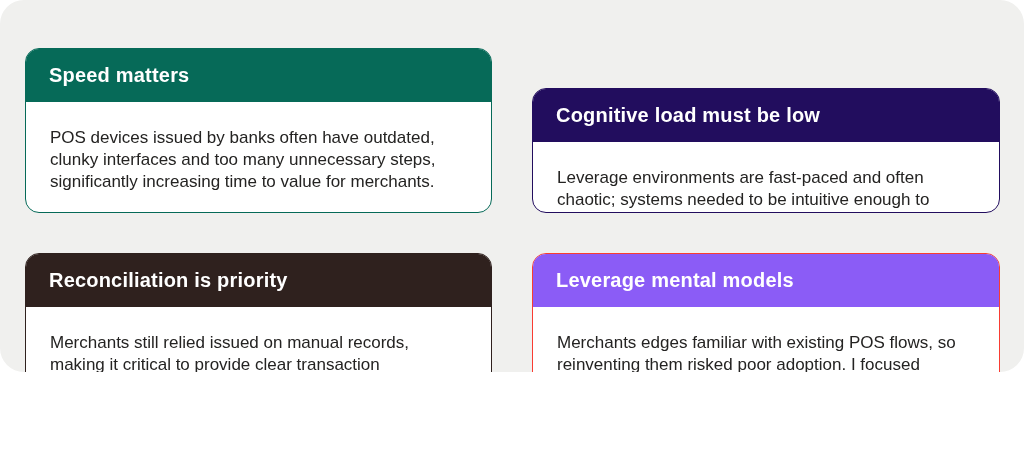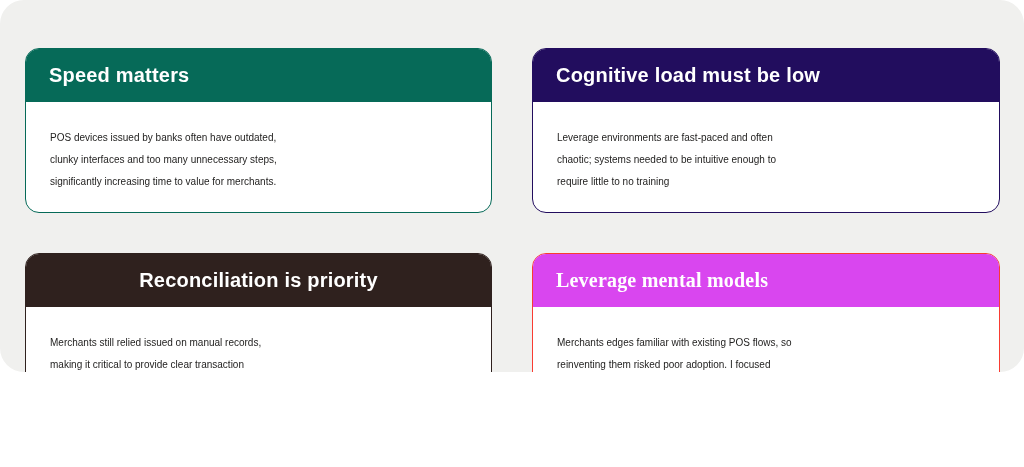--- a/index.html
+++ b/index.html
@@ -43,21 +43,21 @@
     color: #ffffff;
     font-size: 20px;
     font-weight: 600;
     letter-spacing: 0.2px;
     white-space: nowrap;
   }
   .card-body {
     padding: 25px 24px 0 24px;
   }
   .card-body p {
-    font-size: 10px;
+    font-size: 17px;
     line-height: 22px;
     color: #242322;
     white-space: pre-line;
   }
 </style>
 </head>
 <body>
 
 <div class="canvas">
 
@@ -65,44 +65,44 @@
     <div class="card-header" style="background-color: rgb(6, 106, 88);">
       <span class="card-title">Speed matters</span>
     </div>
     <div class="card-body">
       <p>POS devices issued by banks often have outdated,
 clunky interfaces and too many unnecessary steps,
 significantly increasing time to value for merchants.</p>
     </div>
   </div>
 
-  <div class="card" style="border-color: rgb(34, 13, 94);">
+  <div class="card" style="border-color: rgb(34, 13, 94); margin-top: 40px;">
     <div class="card-header" style="background-color: rgb(34, 13, 94);">
       <span class="card-title">Cognitive load must be low</span>
     </div>
     <div class="card-body">
       <p>Leverage environments are fast-paced and often
 chaotic; systems needed to be intuitive enough to
 require little to no training</p>
     </div>
   </div>
 
   <div class="card" style="border-color: rgb(47, 33, 30);">
-    <div class="card-header" style="background-color: rgb(47, 33, 30); justify-content: center;">
+    <div class="card-header" style="background-color: rgb(47, 33, 30);">
       <span class="card-title">Reconciliation is priority</span>
     </div>
     <div class="card-body">
       <p>Merchants still relied issued on manual records,
 making it critical to provide clear transaction
 reporting to ensure all payments matched their books</p>
     </div>
   </div>
 
   <div class="card" style="border-color: rgb(249, 60, 50);">
-    <div class="card-header" style="background-color: #d946ef; font-family: Liberation Serif, serif;">
+    <div class="card-header" style="background-color: #8b5cf6;">
       <span class="card-title">Leverage mental models</span>
     </div>
     <div class="card-body">
       <p>Merchants edges familiar with existing POS flows, so
 reinventing them risked poor adoption. I focused
 instead on simplifying rough edges</p>
     </div>
   </div>
 
 </div>

